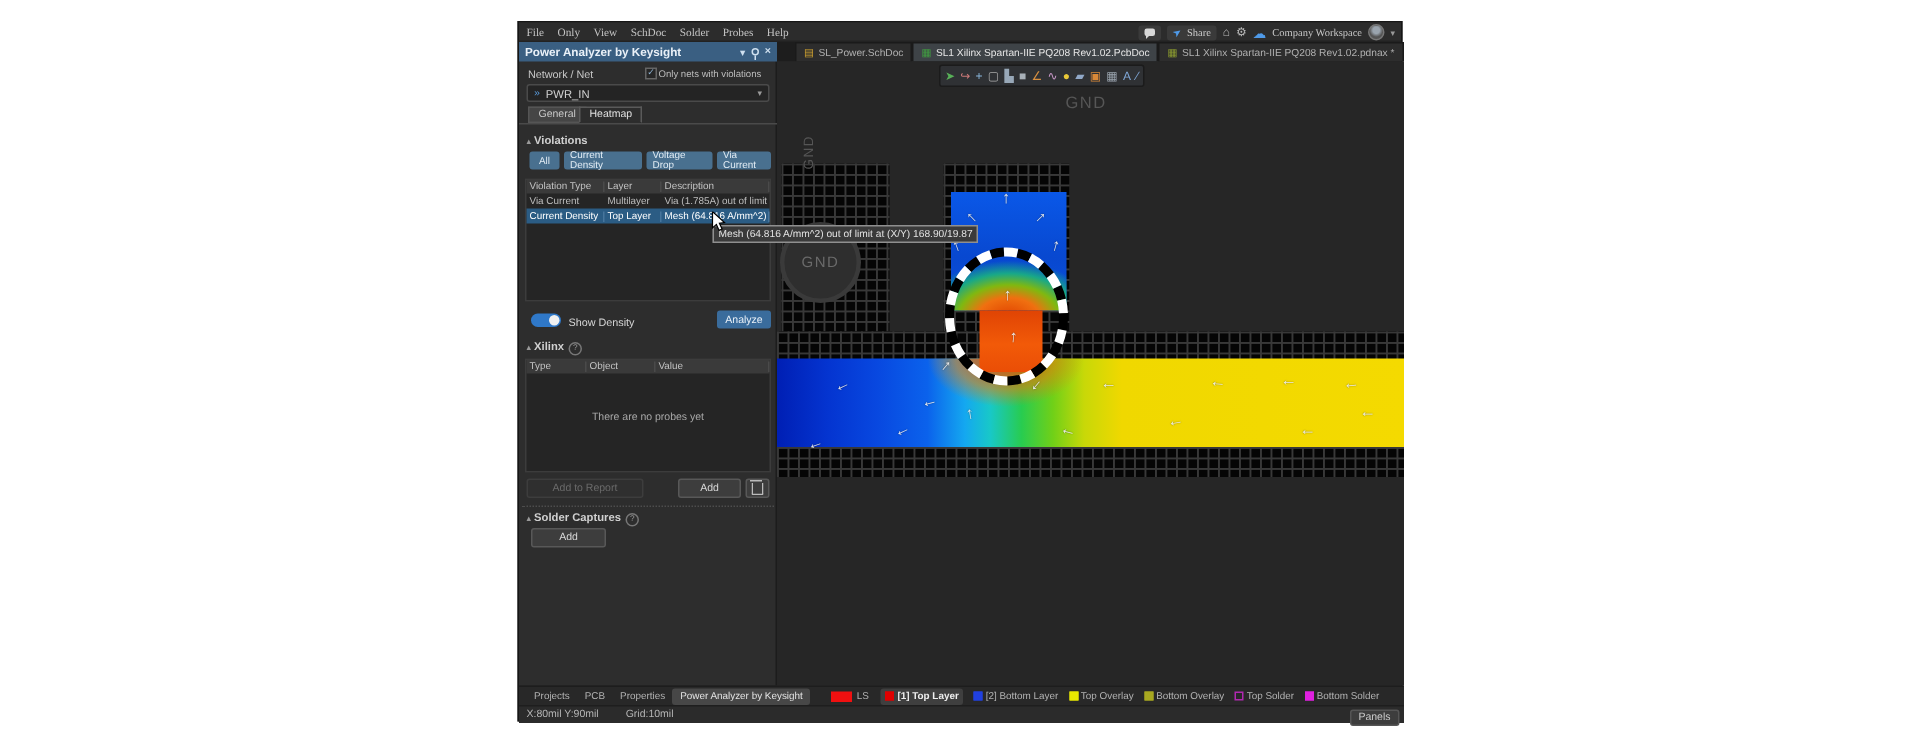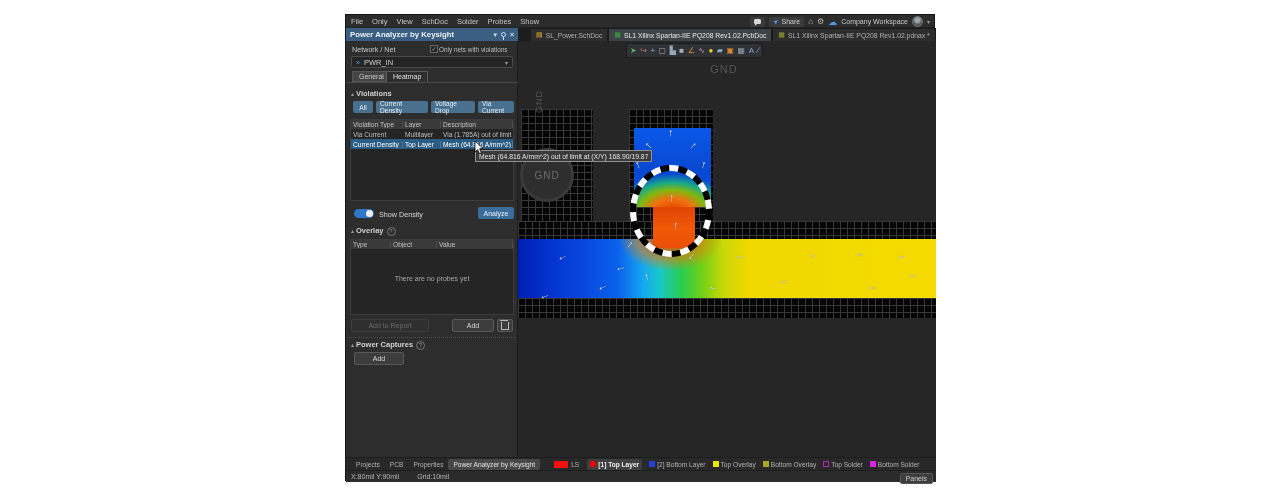--- a/index.html
+++ b/index.html
@@ -2,21 +2,21 @@
 <html><head>
 <meta charset="utf-8">
 <style>
   html,body{margin:0;padding:0;background:#ffffff;width:1280px;height:495px;overflow:hidden;
     font-family:"Liberation Sans","DejaVu Sans",sans-serif;-webkit-font-smoothing:antialiased;}
   .abs{position:absolute;}
   #app{position:absolute;left:345px;top:14px;width:590px;height:467px;background:#2b2b2b;
     border:1px solid #161616;box-sizing:border-box;font-size:8px;color:#c8c8c8;}
   
   #menubar{position:absolute;left:0;top:0;width:100%;height:13px;background:#2c2c2c;border-bottom:1px solid #222;
-    display:flex;align-items:center;padding-left:5px;box-sizing:border-box;}
+    display:flex;align-items:center;padding-left:5px;box-sizing:border-box;font-family:Liberation Serif, serif;}
   .menu-item{margin-right:9px;font-size:7.5px;color:#c4c4c4;cursor:default;}
   #menubar-right{position:absolute;right:4px;top:0;height:13px;display:flex;align-items:center;gap:4px;}
   .mb-btn{background:#3a3a3a;border-radius:2px;height:10px;display:flex;align-items:center;padding:0 4px;gap:3px;font-size:7px;color:#ccc;}
   .bubble{width:7px;height:5px;background:#d8d8d8;border-radius:1.5px;position:relative;}
   .bubble:after{content:"";position:absolute;left:1px;bottom:-2px;border:2px solid transparent;border-top-color:#d8d8d8;border-left-color:#d8d8d8;width:0;height:0;}
   .glyph{font-size:8px;color:#b8b8b8;}
   .cloud{color:#4f9ae8;font-size:9px;}
   .avatar{width:9px;height:9px;border-radius:50%;background:radial-gradient(circle at 50% 35%,#9aa4ae 0 30%,#555 60%);border:1px solid #777;}
   
   #doctabs{position:absolute;left:172px;top:13px;width:418px;height:13px;background:#1d1d1d;display:flex;align-items:flex-end;padding-left:12px;box-sizing:border-box;overflow:hidden;}
@@ -102,21 +102,21 @@
 
 <div id="app">
 
   <div id="menubar">
     <span class="menu-item">File</span>
     <span class="menu-item">Only</span>
     <span class="menu-item">View</span>
     <span class="menu-item">SchDoc</span>
     <span class="menu-item">Solder</span>
     <span class="menu-item">Probes</span>
-    <span class="menu-item">Show</span>
+    <span class="menu-item">Help</span>
     <div id="menubar-right">
       <span class="mb-btn">
           <span class="bubble"></span>
         </span>
       <span class="mb-btn">
         <span style="color:#4f9ae8;font-size:7px;transform:rotate(-35deg);display:inline-block;">➤</span>
         <span>Share</span>
       </span>
       <span class="glyph">⌂</span>
       <span class="glyph">⚙</span>
@@ -190,39 +190,39 @@
         <span class="c3">Mesh (64.816 A/mm^2) out of l</span>
       </div>
     </div>
 
     <div class="toggle">
         <div class="knob"></div>
       </div>
     <span class="abs" style="left:33px;top:182px;font-size:7.2px;color:#d6d6d6;">Show Density</span>
     <span class="btn-blue abs" style="left:132px;top:179px;width:36px;height:12px;">Analyze</span>
 
-    <span class="abs" style="left:5px;top:198px;"><span class="tri">▴</span><span class="panel-sec-title">Overlay</span><span class="helpq">?</span></span>
+    <span class="abs" style="left:5px;top:198px;"><span class="tri">▴</span><span class="panel-sec-title">Xilinx</span><span class="helpq">?</span></span>
 
     <div id="probe-table">
       <div class="vth">
         <span class="pc1">Type</span>
         <span class="pc2">Object</span>
         <span class="pc3">Value</span>
       </div>
       <div style="height:58px;display:flex;align-items:center;justify-content:center;color:#a8a8a8;font-size:7px;">There are no probes yet</div>
     </div>
 
     <span class="btn-disabled abs" style="left:5px;top:291px;width:78px;height:13px;">Add to Report</span>
     <span class="btn-dark abs" style="left:106px;top:291px;width:42px;height:13px;">Add</span>
     <span class="btn-dark abs" style="left:151px;top:291px;width:16px;height:13px;">
         <span class="trash"></span>
       </span>
 
     <div class="dotsep" style="top:309px;"></div>
-    <span class="abs" style="left:5px;top:312px;"><span class="tri">▴</span><span class="panel-sec-title">Power Captures</span><span class="helpq">?</span></span>
+    <span class="abs" style="left:5px;top:312px;"><span class="tri">▴</span><span class="panel-sec-title">Solder Captures</span><span class="helpq">?</span></span>
     <span class="btn-dark abs" style="left:8px;top:324px;width:50px;height:13px;">Add</span>
   </div>
 
   <div id="canvas">
 
     <div class="abs hatch" style="left:3px;top:68px;width:72px;height:112px;"></div>
     <div class="abs hatch" style="left:111px;top:68px;width:84px;height:112px;"></div>
     <div class="abs hatch" style="left:0;top:180px;width:418px;height:97px;"></div>
 
     <div id="gnd-circle">

